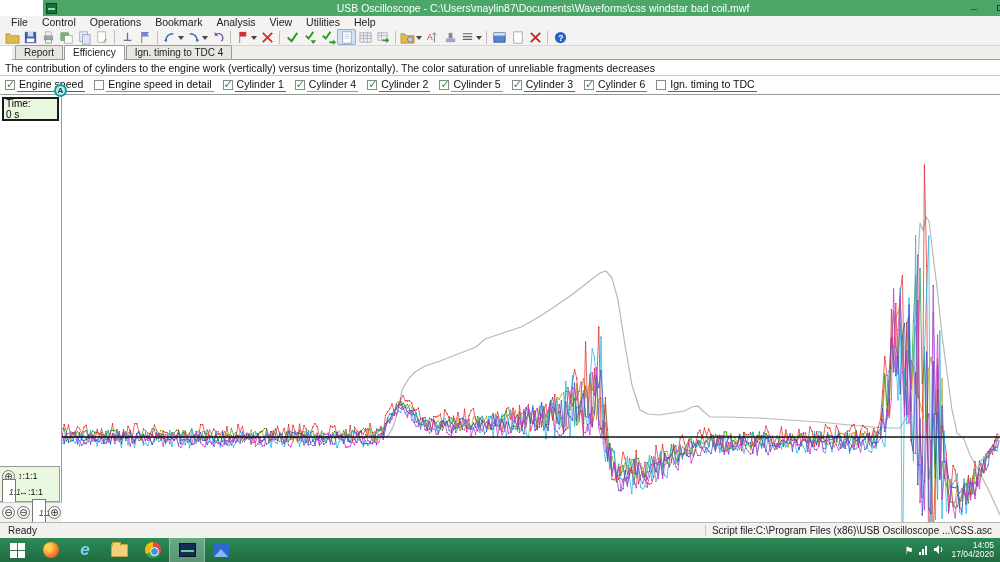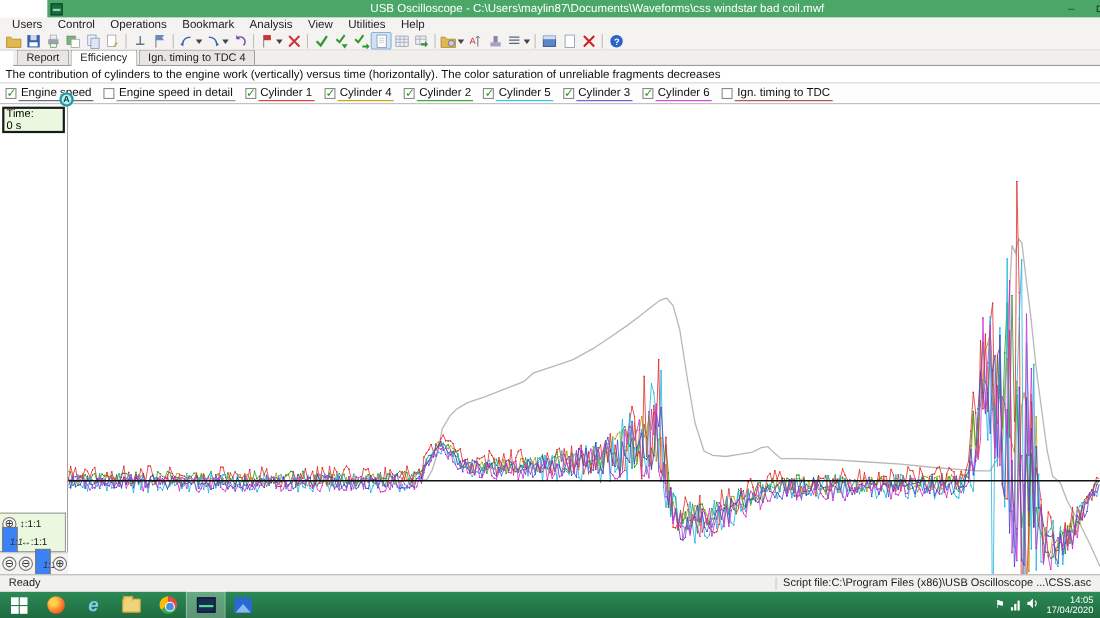--- a/index.html
+++ b/index.html
@@ -46,21 +46,21 @@
 
   
   #main{position:absolute;left:0;top:95px;width:1000px;height:427px;background:#fff;}
   #sidebar{position:absolute;left:0;top:0;width:62px;height:427px;border-right:1px solid #9a9a9a;background:#fff;}
   #time-box{position:absolute;left:2px;top:2px;width:57px;height:24px;background:#eaf8df;border:2px solid #1a1a1a;padding:0px 2px;}
   #time-box div{font-size:10px;line-height:10.5px;color:#000;}
   #marker-badge{position:absolute;left:54px;top:-11px;width:13px;height:13px;border-radius:50%;background:#bfeaea;border:2px solid #169aa2;color:#064c50;font-size:8px;font-weight:bold;display:flex;align-items:center;justify-content:center;z-index:5;}
   #zoom-panel{position:absolute;left:0px;bottom:20px;width:60px;height:36px;background:#eaf8df;border:1px solid #9a9a9a;border-left:none;padding:1px 2px;}
   .zp-row{display:flex;align-items:center;gap:3px;height:16px;}
   .zp-btn{width:13px;height:13px;border-radius:50%;border:1px solid #777;background:#f6f6f4;font-size:10px;line-height:11px;text-align:center;color:#333;padding:0;}
-  .zp-sq{width:14px;height:27px;border:1px solid #777;background:#3b82f6;font-size:8.5px;line-height:12px;text-align:center;color:#333;font-style:italic;}
+  .zp-sq{width:14px;height:27px;border:1px solid #777;background:#ffffff;font-size:8.5px;line-height:12px;text-align:center;color:#333;font-style:italic;}
   .zp-lab{font-size:9px;color:#111;white-space:nowrap;}
   #zoom-bottom{position:absolute;left:0px;bottom:0px;width:62px;height:20px;display:flex;align-items:center;gap:2px;padding-left:2px;background:#f4f3f1;border-top:1px solid #c8c8c8;}
 
   
   #chart{position:absolute;left:62px;top:0;width:938px;height:427px;background:#fff;}
   #chart svg{display:block;}
 
   
   #statusbar{position:absolute;left:0;top:522px;width:1000px;height:16px;background:#f2f1ee;border-top:1px solid #b8b6b2;display:flex;align-items:center;justify-content:space-between;padding:0 8px;}
   #status-left,#status-right{font-size:10px;color:#222;white-space:nowrap;}
@@ -99,21 +99,21 @@
     <div id="win-controls">
       <div class="wc" id="wc-min">–</div>
       <div class="wc" id="wc-restore">
           <span></span>
         </div>
       <div class="wc" id="wc-close">✕</div>
     </div>
   </div>
 
   <div id="menubar">
-      <span class="menu-item">Users</span>
+      <span class="menu-item">File</span>
       <span class="menu-item">Control</span>
       <span class="menu-item">Operations</span>
       <span class="menu-item">Bookmark</span>
       <span class="menu-item">Analysis</span>
       <span class="menu-item">View</span>
       <span class="menu-item">Utilities</span>
       <span class="menu-item">Help</span>
     </div>
 
   <div id="toolbar">

